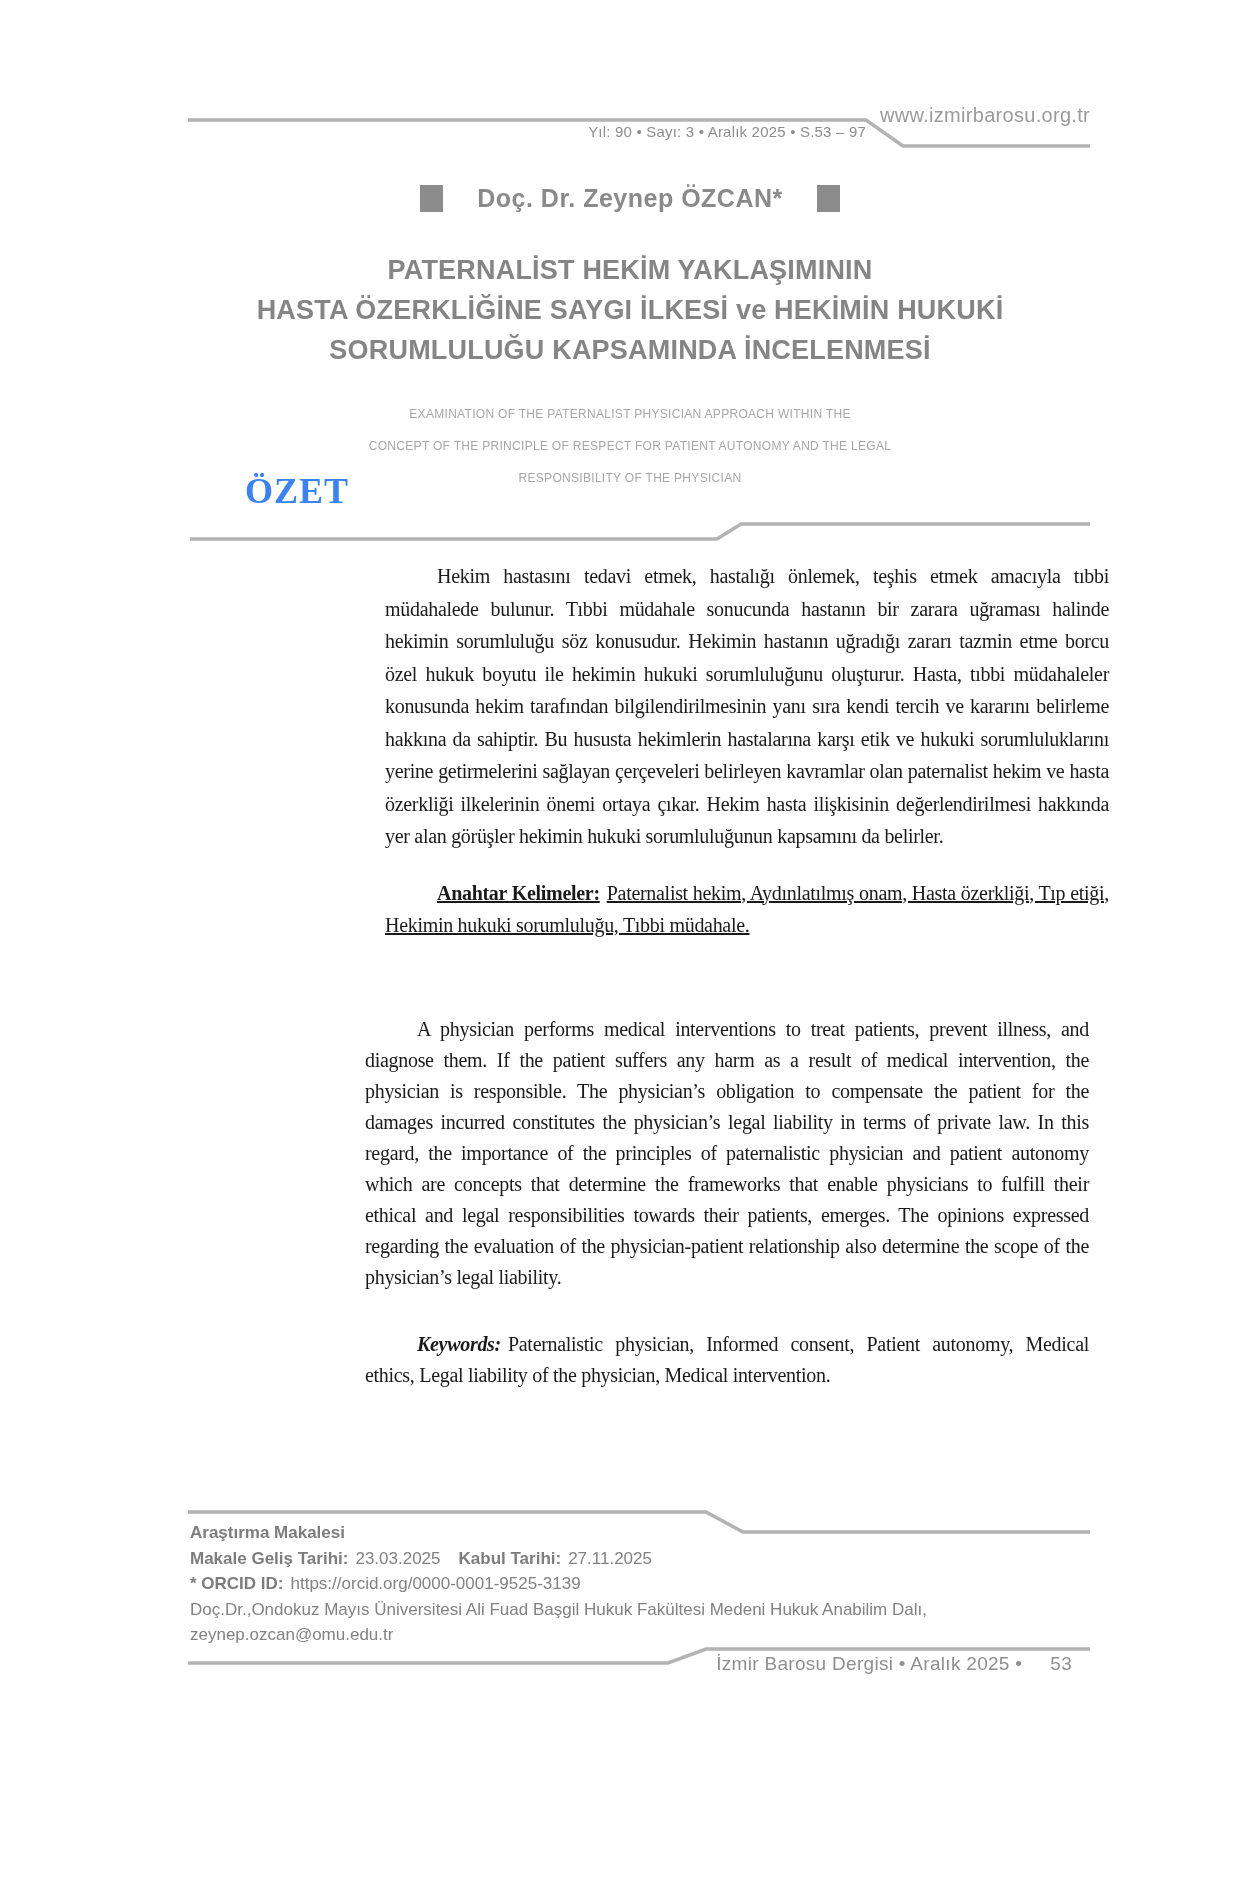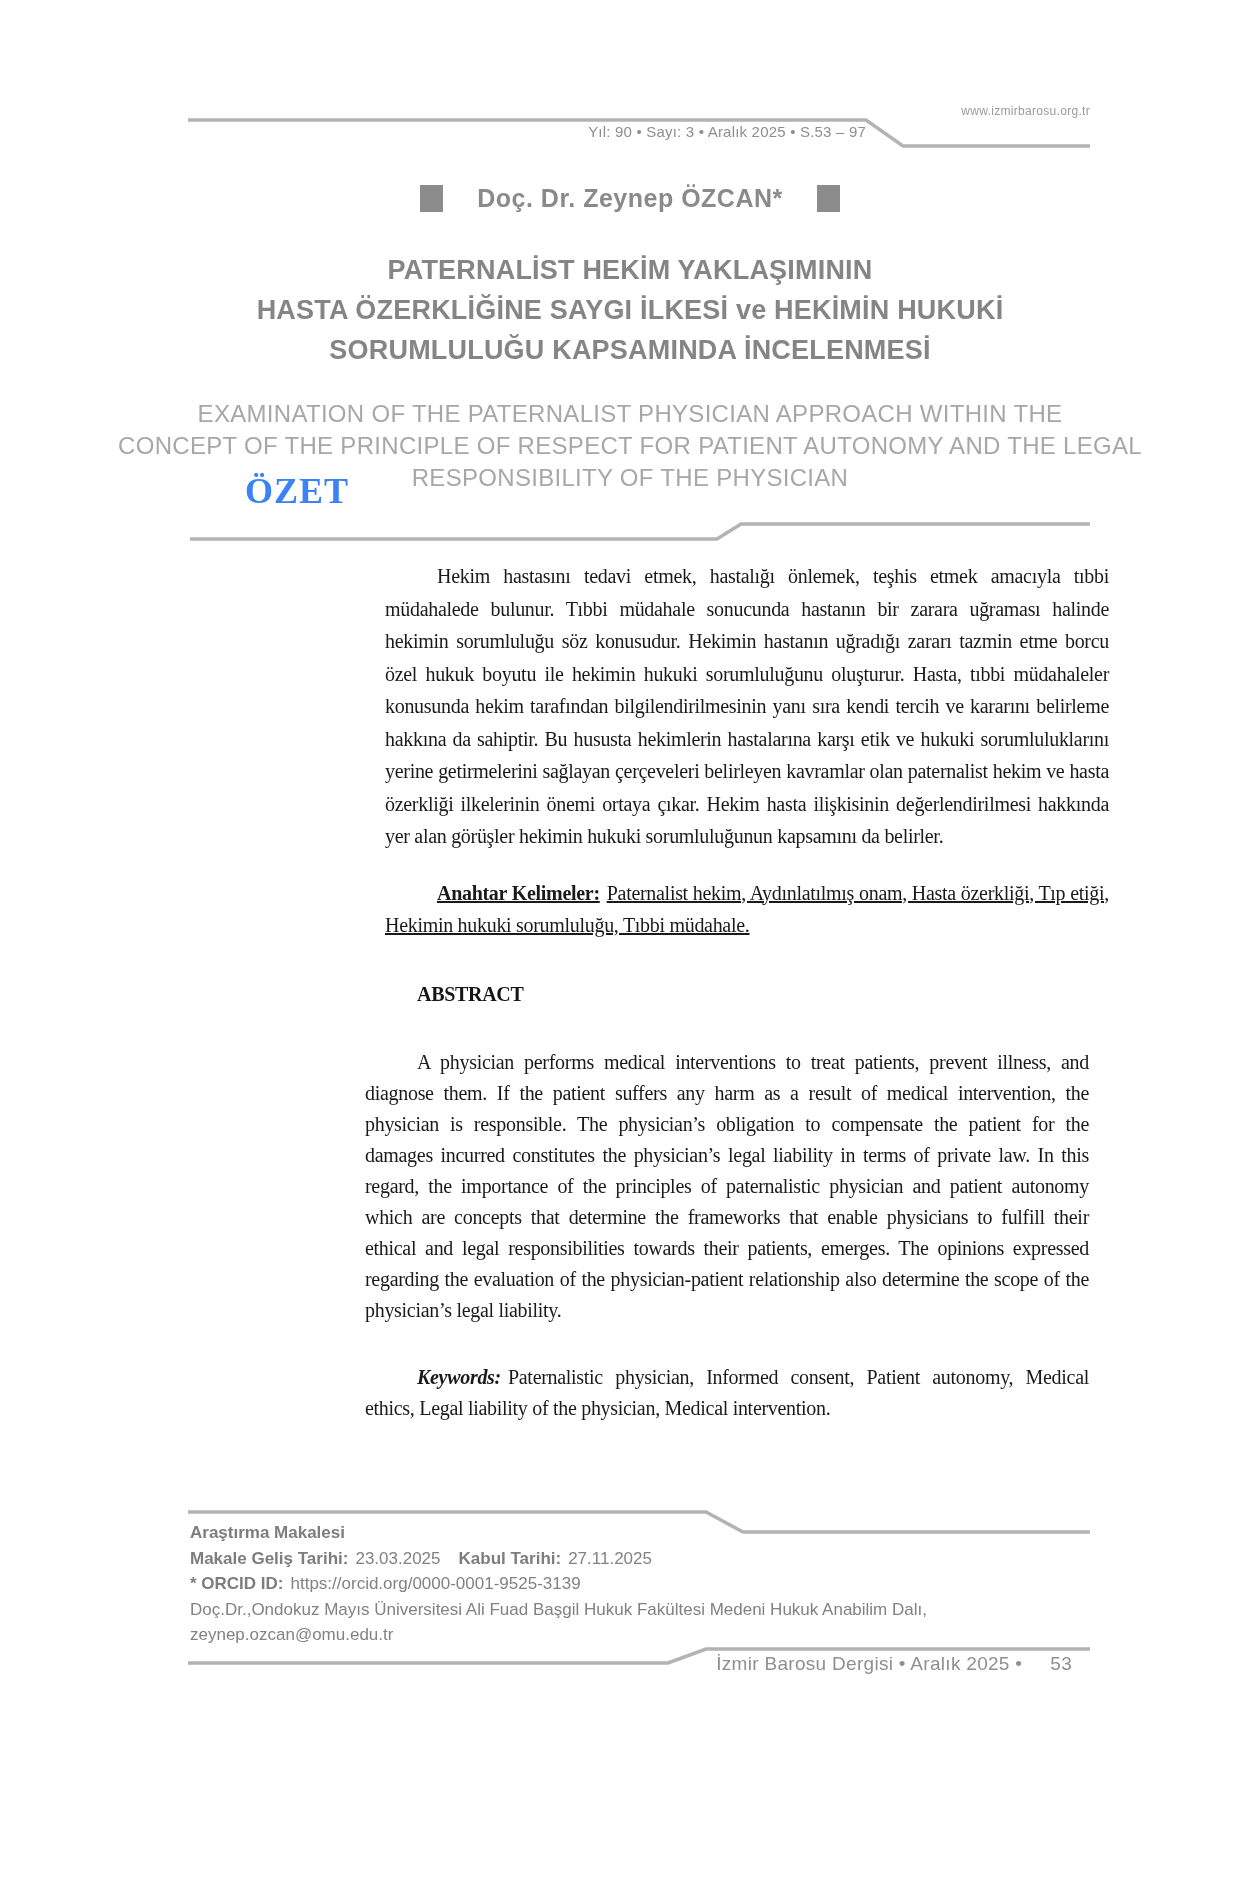--- a/index.html
+++ b/index.html
@@ -1,28 +1,28 @@
 <!DOCTYPE html>
 <html><head>
 <meta charset="utf-8">
 <style>
   html,body{margin:0;padding:0;background:#ffffff;}
   .page{position:relative;width:1260px;height:1890px;background:#ffffff;overflow:hidden;
         font-family:"Liberation Sans",sans-serif;}
   .rule{position:absolute;}
   .rule polyline{fill:none;stroke:#b3b3b3;stroke-width:3.5;}
-  .url{position:absolute;top:104px;right:170px;font-size:12px;color:#9a9a9a;letter-spacing:.3px;}
+  .url{position:absolute;top:104px;right:170px;font-size:20px;color:#9a9a9a;letter-spacing:.3px;}
   .issue{position:absolute;top:123px;right:394px;font-size:15px;color:#8e8e8e;letter-spacing:.2px;}
   .author-row{position:absolute;top:184px;left:0;width:100%;display:flex;justify-content:center;
               align-items:center;gap:34px;}
   .author-sq{width:23px;height:27px;background:#8c8c8c;}
   .author-name{font-size:25px;font-weight:bold;color:#8a8a8a;letter-spacing:.5px;}
   .title-tr{position:absolute;top:250px;left:0;width:100%;text-align:center;font-size:27px;
             font-weight:bold;line-height:40px;color:#858585;letter-spacing:.2px;}
-  .title-en{position:absolute;top:398px;left:0;width:100%;text-align:center;font-size:24px;
+  .title-en{position:absolute;top:398px;left:0;width:100%;text-align:center;font-size:12px;
             line-height:32px;color:#a7a7a7;letter-spacing:.3px;}
   .ozet-h{position:absolute;left:245px;top:470px;font-family:"Liberation Serif",serif;
           font-size:36px;font-weight:bold;color:#3b82f6;letter-spacing:1px;}
   .col{position:absolute;left:365px;width:724px;font-family:"Liberation Serif",serif;
        color:#1a1a1a;text-align:justify;}
   .col p{margin:0;font-size:20px;line-height:32.5px;letter-spacing:-0.3px;text-indent:52px;}
   .col-ozet{top:560px;margin-left:20px;}
   .col-abs{top:978px;}
   .kw{margin-top:24px !important;text-decoration:underline;}
   .kw-en{margin-top:28px !important;}
@@ -72,21 +72,20 @@
   <svg class="rule" style="left:190px;top:518px;" width="900" height="26" viewBox="0 0 900 26">
     <polyline points="0,21 527,21 551,6 900,6"></polyline>
   </svg>
 
   <div class="col col-ozet">
     <p>Hekim hastasını tedavi etmek, hastalığı önlemek, teşhis etmek amacıyla tıbbi müdahalede bulunur. Tıbbi müdahale sonucunda hastanın bir zarara uğraması halinde hekimin sorumluluğu söz konusudur. Hekimin hastanın uğradığı zararı tazmin etme borcu özel hukuk boyutu ile hekimin hukuki sorumluluğunu oluşturur. Hasta, tıbbi müdahaleler konusunda hekim tarafından bilgilendirilmesinin yanı sıra kendi tercih ve kararını belirleme hakkına da sahiptir. Bu hususta hekimlerin hastalarına karşı etik ve hukuki sorumluluklarını yerine getirmelerini sağlayan çerçeveleri belirleyen kavramlar olan paternalist hekim ve hasta özerkliği ilkelerinin önemi ortaya çıkar. Hekim hasta ilişkisinin değerlendirilmesi hakkında yer alan görüşler hekimin hukuki sorumluluğunun kapsamını da belirler.</p>
     <p class="kw"><span class="b lbl">Anahtar Kelimeler:</span><span>Paternalist hekim, Aydınlatılmış onam, Hasta özerkliği, Tıp etiği, Hekimin hukuki sorumluluğu, Tıbbi müdahale.</span></p>
   </div>
 
   <div class="col col-abs">
-    <p class="abs-h">ABSTRACT</p>
     <p class="abs-body">A physician performs medical interventions to treat patients, prevent illness, and diagnose them. If the patient suffers any harm as a result of medical intervention, the physician is responsible. The physician’s obligation to compensate the patient for the damages incurred constitutes the physician’s legal liability in terms of private law. In this regard, the importance of the principles of paternalistic physician and patient autonomy which are concepts that determine the frameworks that enable physicians to fulfill their ethical and legal responsibilities towards their patients, emerges. The opinions expressed regarding the evaluation of the physician-patient relationship also determine the scope of the physician’s legal liability.</p>
     <p class="kw-en abs-body"><span class="bi lbl">Keywords:</span><span>Paternalistic physician, Informed consent, Patient autonomy, Medical ethics, Legal liability of the physician, Medical intervention.</span></p>
   </div>
 
   <svg class="rule" style="left:188px;top:1508px;" width="902" height="28" viewBox="0 0 902 28">
     <polyline points="0,4 518,4 555,24 902,24"></polyline>
   </svg>
 
   <div class="footer">
     <div class="b">Araştırma Makalesi</div>

